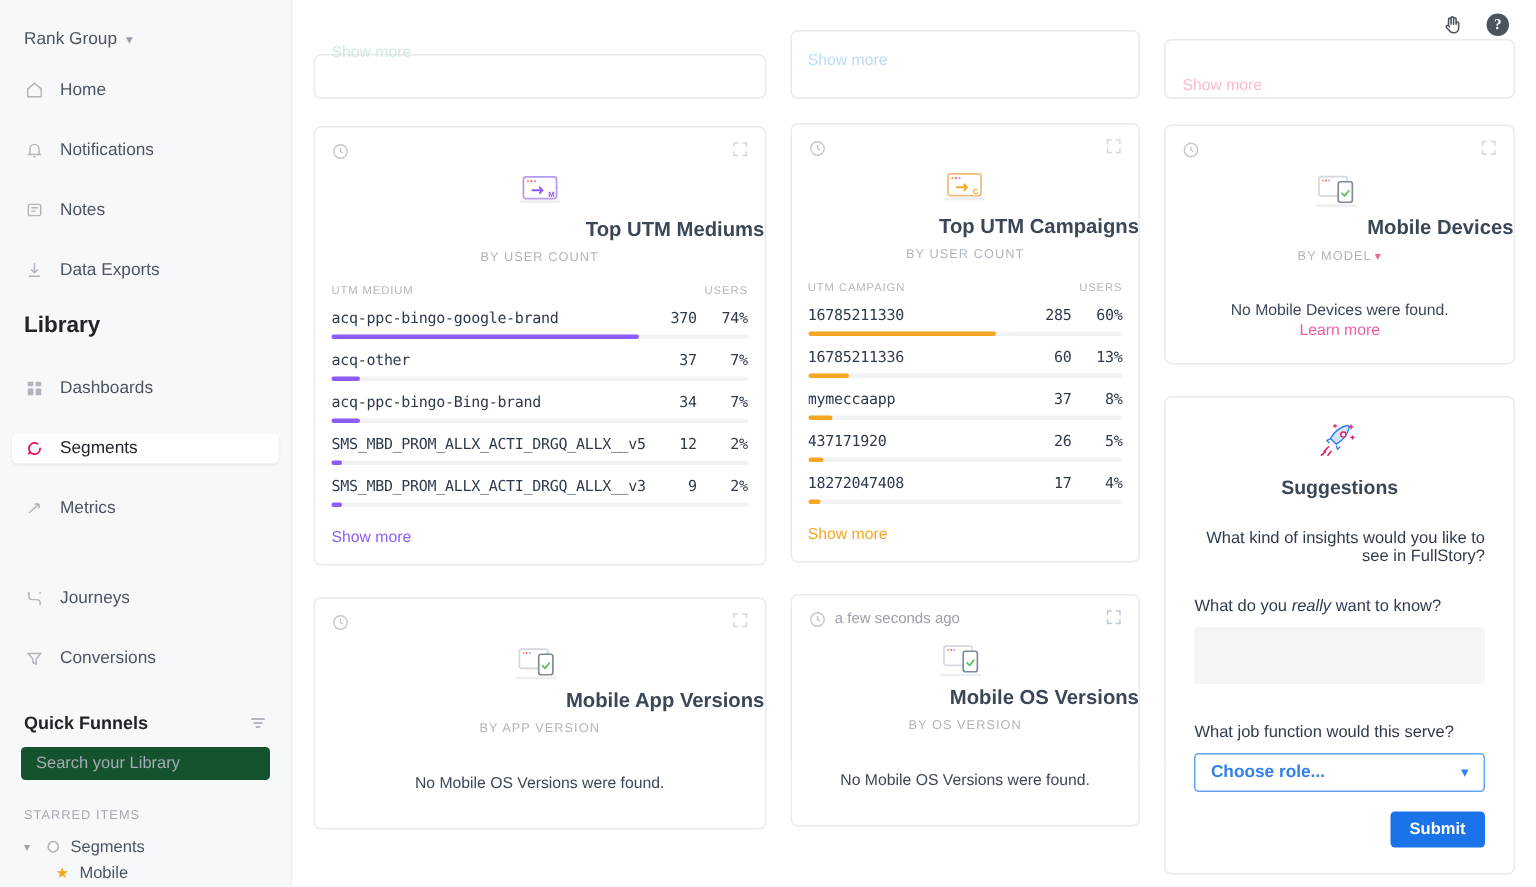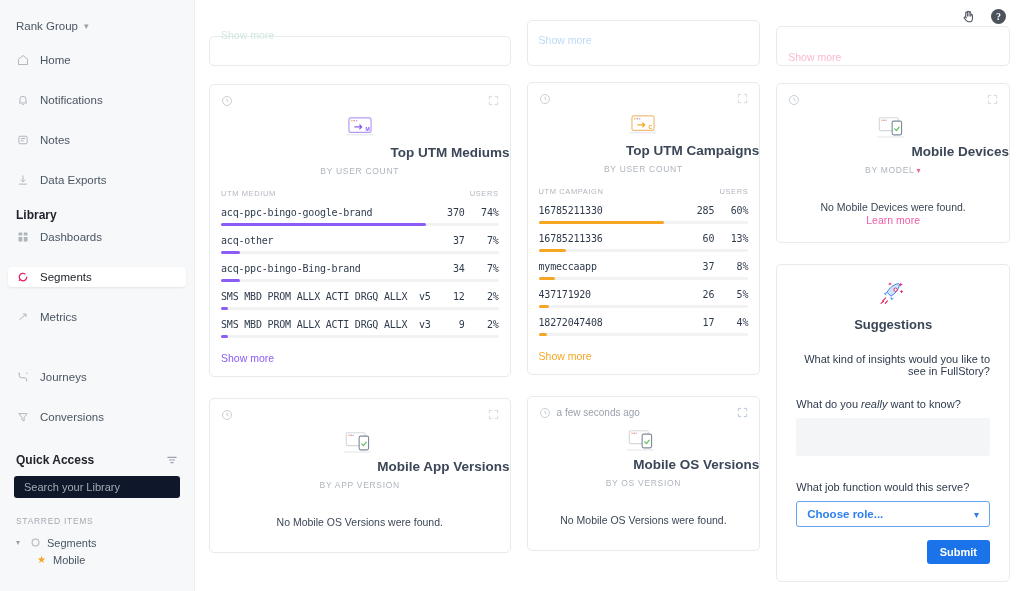--- a/index.html
+++ b/index.html
@@ -31,41 +31,41 @@
     display: flex; align-items: center; gap: 11px;
     height: 20px; padding: 0 16px; margin-bottom: 0px;
     color: #4a5563; font-size: 11.5px; cursor: pointer;
     line-height: 20px;
     position: relative;
   }
   .nav-spacer { height: 20px; }
   .nav-item .ico { width: 13px; height: 13px; flex: 0 0 13px; display:flex; align-items:center; justify-content:center; color:#aeb5bd; }
   .nav-item svg { display: block; }
   .section-head {
-    padding: 0 16px; margin: 18px 0 5px 0;
-    font-size: 12px; font-weight: bold; color: #20242b;
+    padding: 0 16px; margin: 18px 0 24px 0;
+    font-size: 15px; font-weight: bold; color: #20242b;
   }
   .nav-item.active {
     background: #ffffff;
     border-radius: 4px;
     margin: 0 8px; padding: 0 8px;
     box-shadow: 0 1px 2px rgba(20,30,50,.09);
     color: #20242b;
   }
   .nav-item.active .ico { color: #e8175d; }
 
   .qa-head {
     display: flex; align-items: center; justify-content: space-between;
     padding: 0 16px; margin: 26px 0 9px 0;
   }
   .qa-head .t { font-size: 12px; font-weight: bold; color: #20242b; }
   .qa-head .filter { color: #9aa2ac; cursor: pointer; display:flex; }
   .search-box {
     margin: 0 14px; height: 22px; border-radius: 3px;
-    background: #0f172a; display: flex; align-items: center;
+    background: #14532d; display: flex; align-items: center;
     padding: 0 10px; color: #a4abb4; font-size: 11px; cursor: text;
   }
   .starred-label {
     padding: 0 16px; margin: 18px 0 8px 0;
     font-size: 8.5px; letter-spacing: .7px; color: #a4abb4; font-weight: 500;
   }
   .tree-row {
     display: flex; align-items: center; gap: 6px;
     padding: 0 16px; height: 17px; font-size: 11px; color: #4a5563; cursor: pointer;
   }
@@ -291,21 +291,21 @@
         <span class="ico">
           <svg width="12" height="12" viewBox="0 0 16 16" fill="none" stroke="currentColor" stroke-width="1.3">
               <path d="M2.5 3.5h11L9.5 8.5V13l-3-1.5V8.5z"></path>
             </svg>
         </span>
         <span>Conversions</span>
       </div>
     </div>
 
     <div class="qa-head">
-      <span class="t">Quick Access</span>
+      <span class="t">Quick Funnels</span>
       <span class="filter">
         <svg width="12" height="12" viewBox="0 0 16 16" fill="none" stroke="currentColor" stroke-width="1.4" stroke-linecap="round">
             <path d="M2.5 4.5h11M4.5 8h7M6.5 11.5h3"></path>
           </svg>
       </span>
     </div>
 
     <div class="search-box">
       <span>Search your Library</span>
     </div>

